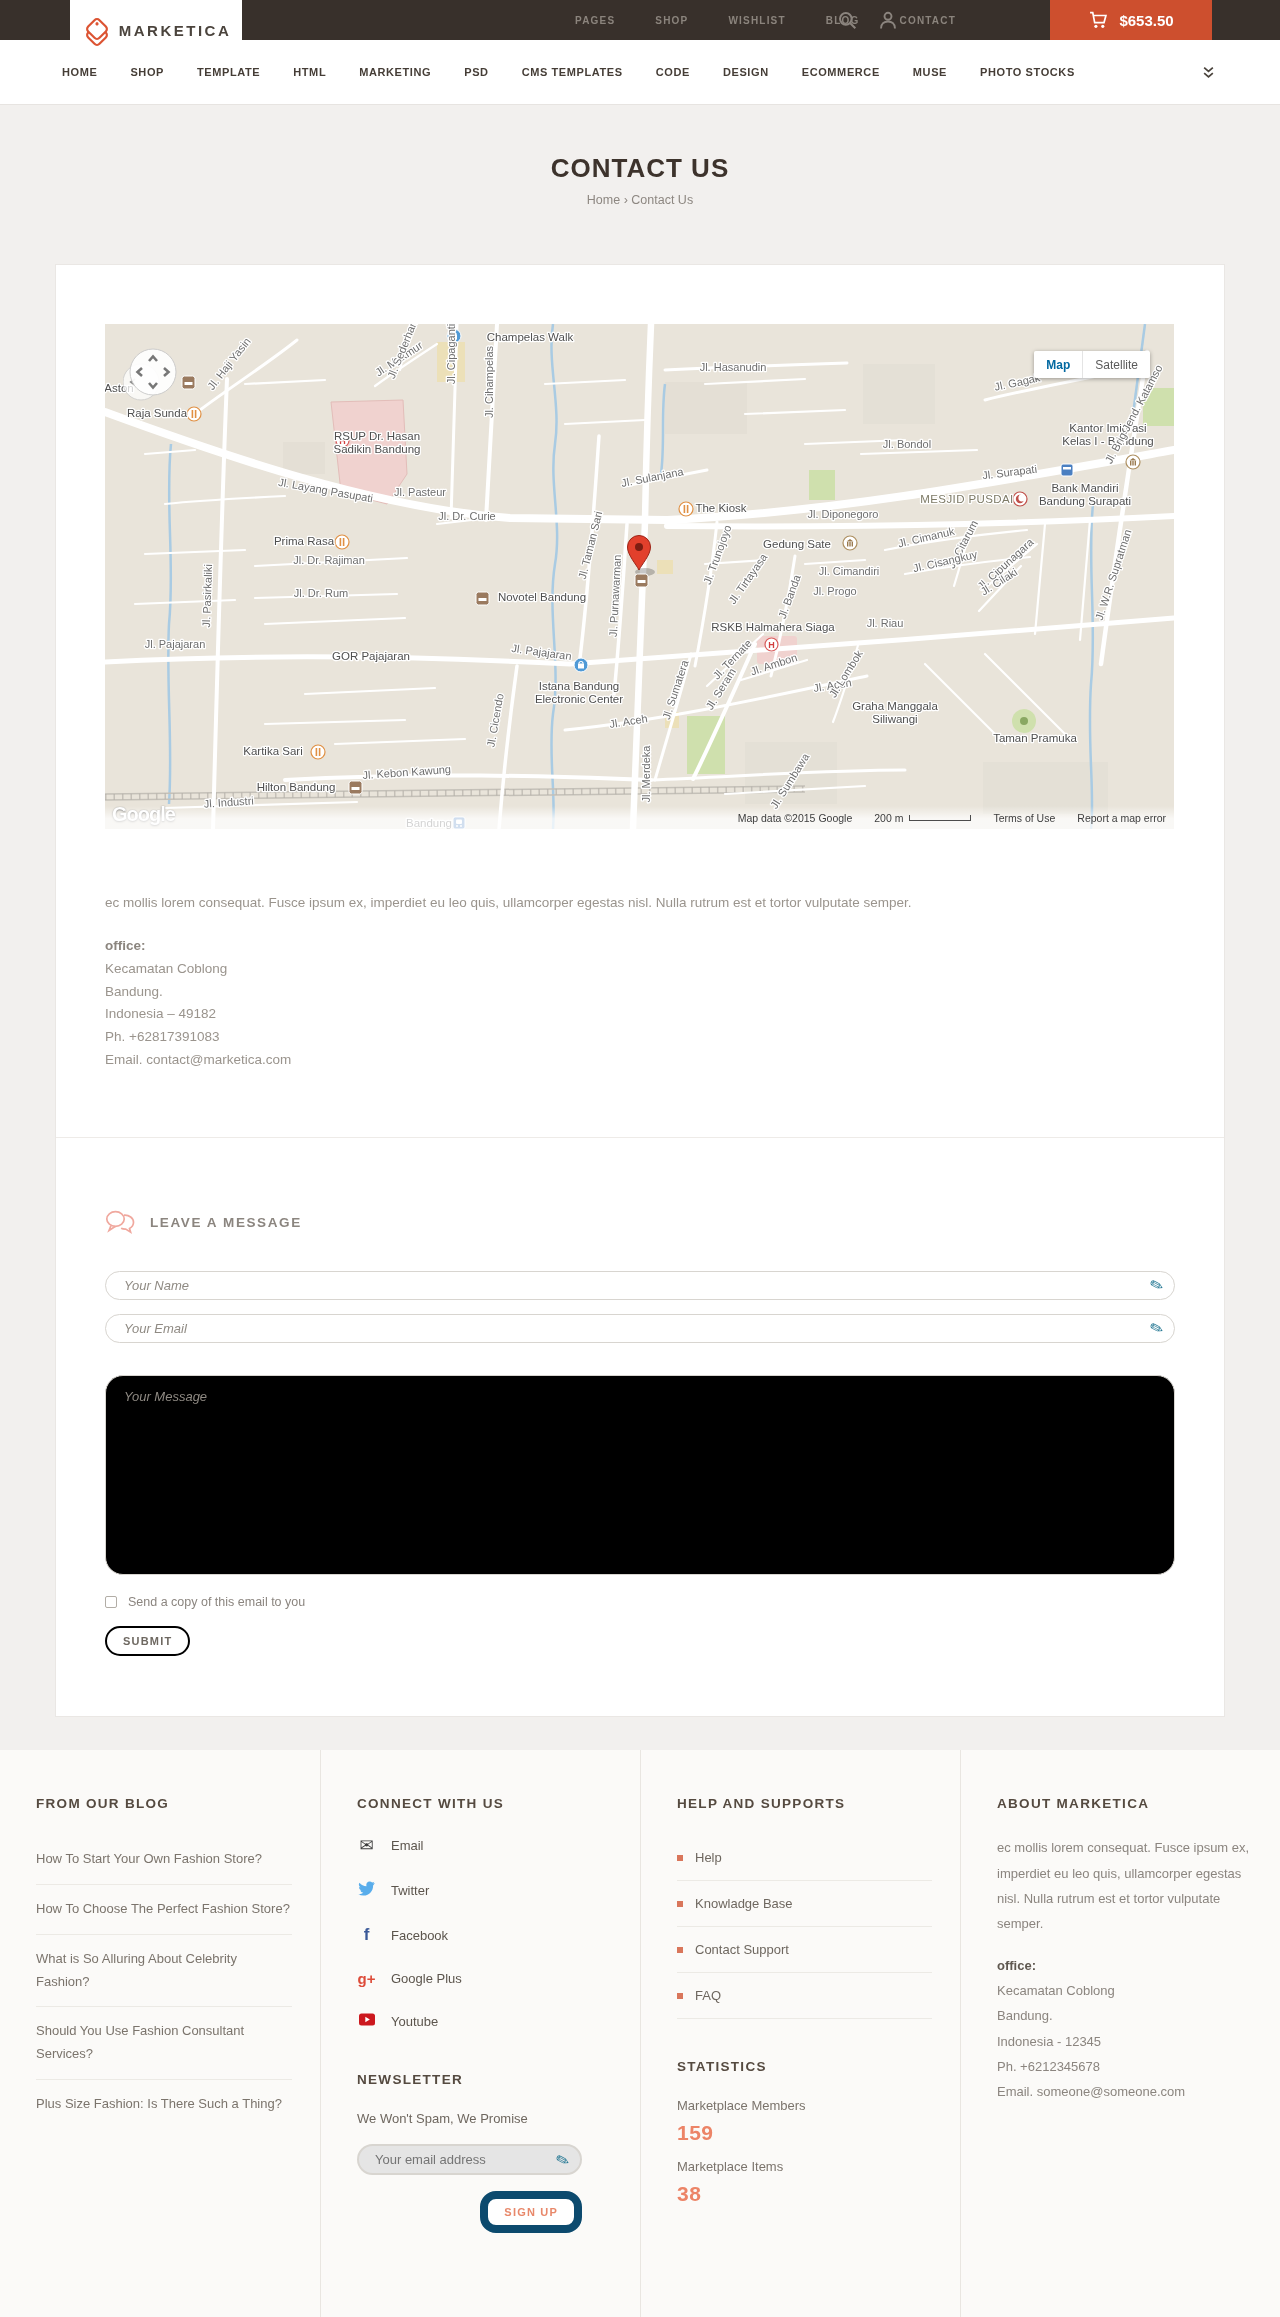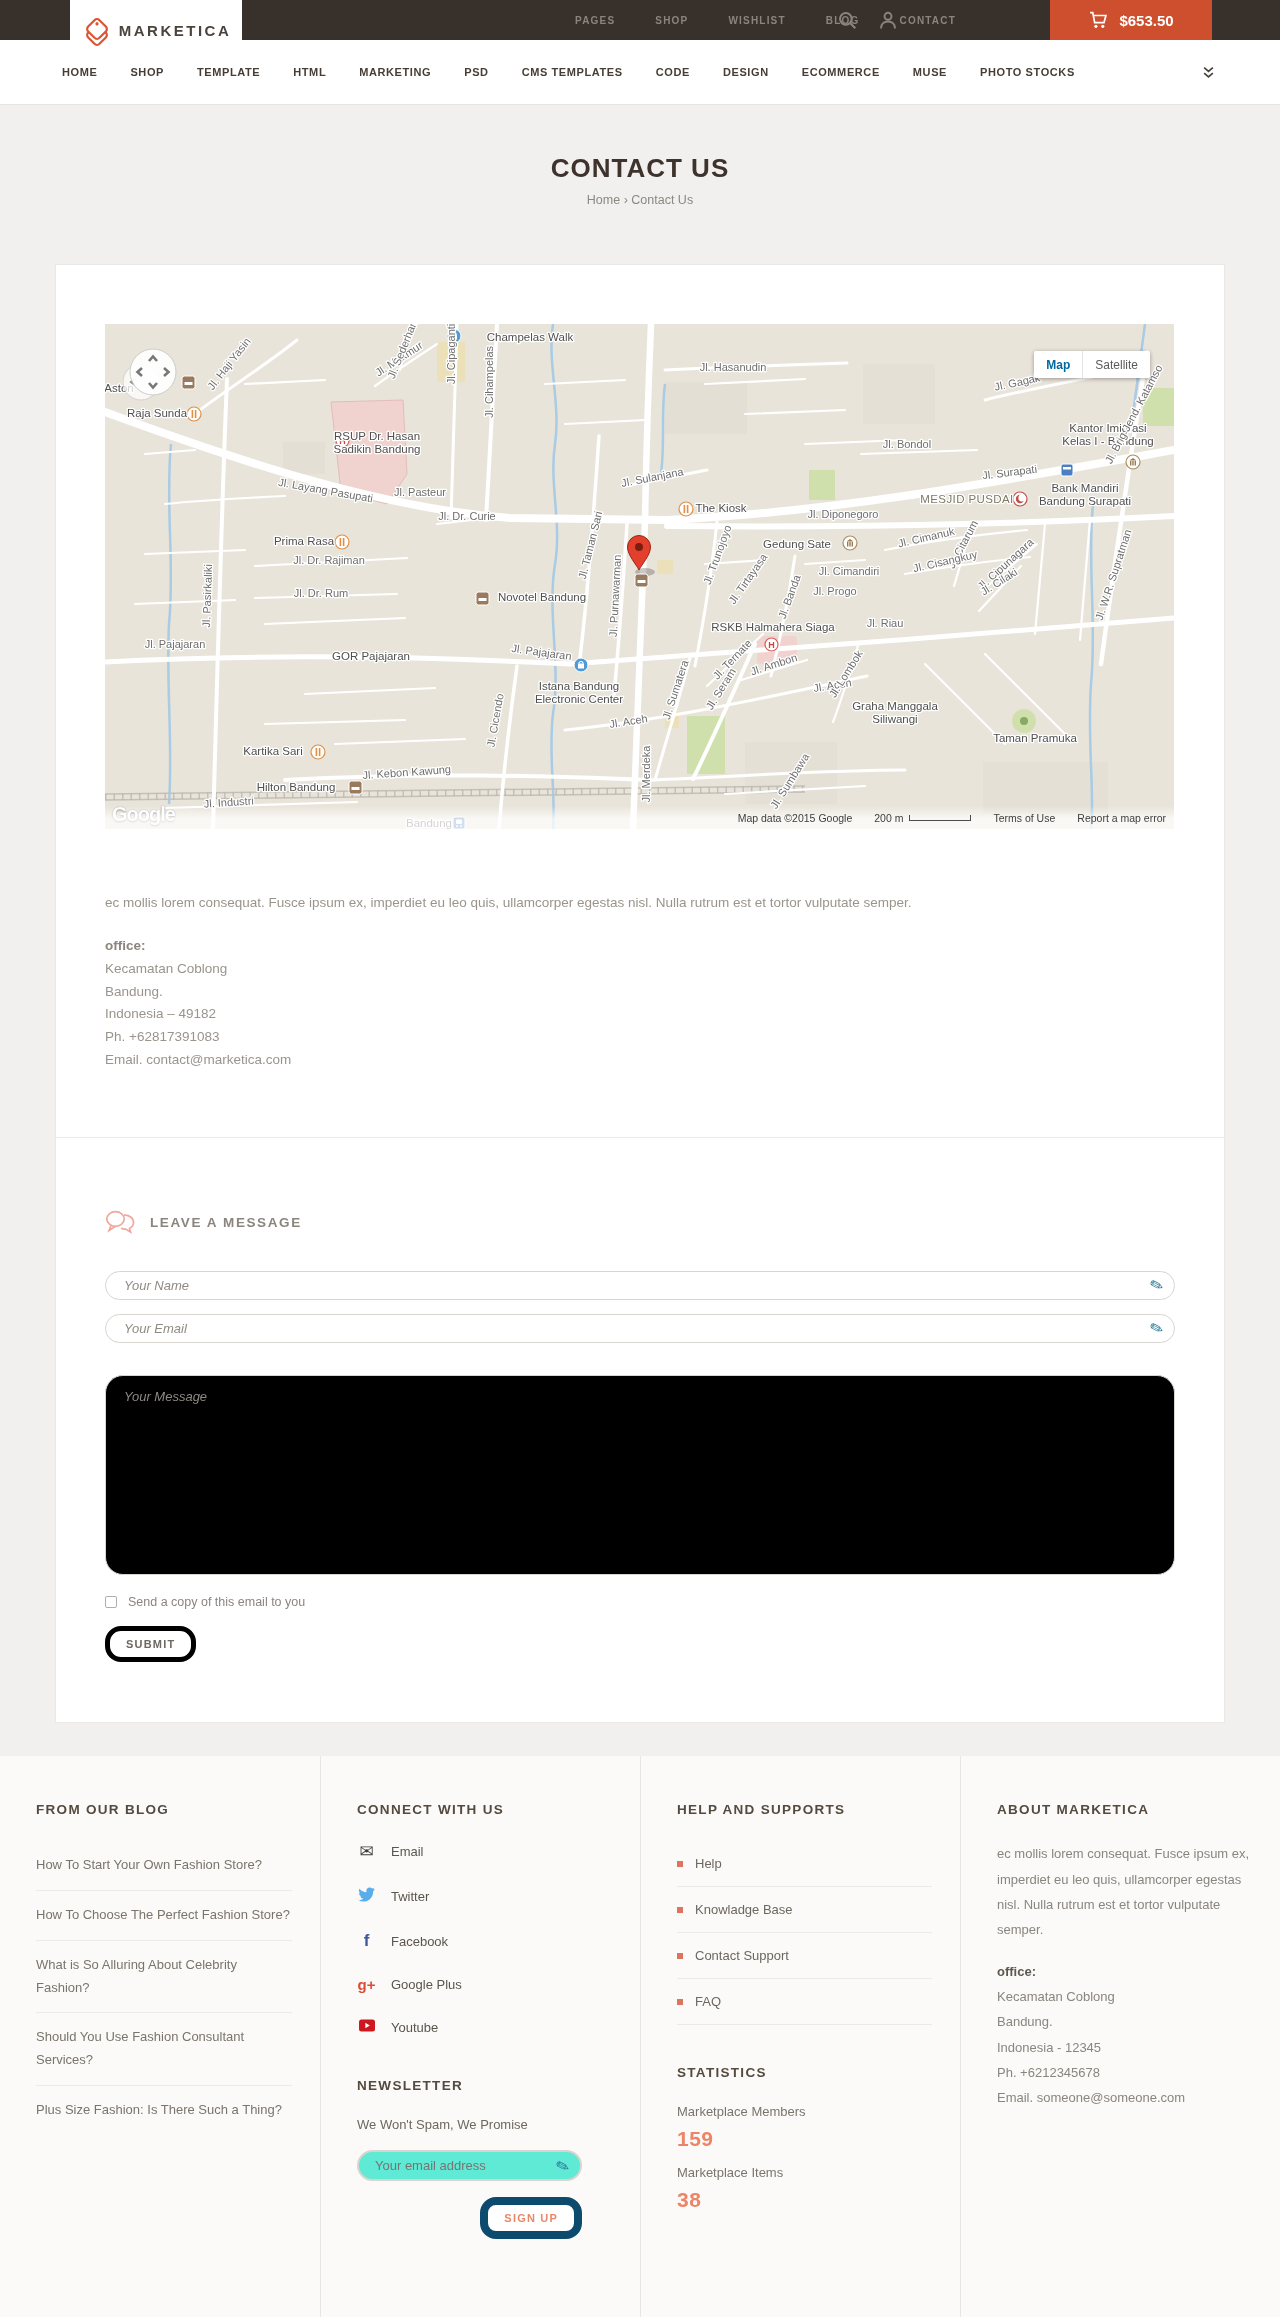--- a/index.html
+++ b/index.html
@@ -48,41 +48,41 @@
   .lm-head{display:flex;align-items:center;gap:15px;color:#8b857f;font-weight:bold;font-size:13.5px;letter-spacing:1.6px}
   .field{position:relative;height:29px;border:1px solid #d8d5d0;border-radius:15px;background:#fff}
   .f1{margin-top:36px}.f2{margin-top:14px}
   .field input{width:100%;height:100%;border:none;outline:none;background:transparent;padding:0 36px 0 18px;font-size:13px;font-family:"Liberation Sans",sans-serif;color:#6b655f}
   .field input::placeholder,.msg textarea::placeholder{font-style:italic;color:#8f8a83;opacity:1}
   .pencil{position:absolute;right:11px;top:4px;color:#2a7b96;font-size:16px;transform:rotate(-18deg);pointer-events:none}
   .msg{position:relative;margin-top:32px;height:200px;border:1px solid #d8d5d0;border-radius:18px;background:#000000}
   .msg textarea{width:100%;height:100%;border:none;outline:none;background:transparent;resize:none;padding:13px 18px;font-size:13px;font-family:"Liberation Sans",sans-serif;color:#6b655f}
   .copy-row{margin-top:20px;display:flex;align-items:center;gap:11px;color:#8b857f;font-size:12.5px}
   .copy-row input{appearance:none;-webkit-appearance:none;width:12px;height:12px;border:1px solid #b2ada6;border-radius:2px;background:#fff;cursor:pointer}
-  .submit{margin-top:17px;display:inline-block;border:5px solid #000000;border-radius:16px;padding:7px 16px;font-size:11px;font-weight:bold;letter-spacing:1.2px;color:#6e6861;background:#fff;cursor:pointer;font-family:"Liberation Sans",sans-serif}
+  .submit{margin-top:17px;display:inline-block;border:2px solid #000000;border-radius:16px;padding:7px 16px;font-size:11px;font-weight:bold;letter-spacing:1.2px;color:#6e6861;background:#fff;cursor:pointer;font-family:"Liberation Sans",sans-serif}
   
   footer{background:#fbfaf8}
   .fwrap{display:flex;width:1280px}
   .fcol{width:25%;min-height:587px;padding:46px 28px 40px 36px}
   .fcol+.fcol{border-left:1px solid #e9e6e1}
   .fhead{font-size:13.5px;font-weight:bold;letter-spacing:1.3px;color:#554a40;margin-bottom:24px}
   .blog-list div{padding:13px 0;font-size:13px;color:#7b746c;line-height:1.75;border-bottom:1px solid #eceae5;cursor:pointer}
   .blog-list div:last-child{border-bottom:none}
   .soc{list-style:none;margin-top:6px}
   .soc li{display:flex;align-items:center;gap:15px;margin-bottom:25px;cursor:pointer}
   .soc .lbl{font-size:13px;color:#5c554d}
   .soc .ic{width:19px;text-align:center}
   .help-list div{display:flex;align-items:center;gap:12px;padding:15px 0;font-size:13px;color:#6e675f;border-bottom:1px solid #eceae5;cursor:pointer}
   .bullet{width:6px;height:6px;background:#d9765b}
   .stat-head{margin-top:40px}
   .stat-lbl{font-size:13px;color:#7b746c;margin-top:14px}
   .stat-val{font-size:21px;font-weight:bold;color:#ec8467;margin-top:8px;letter-spacing:.5px}
   .nl{margin-top:42px;width:225px}
   .nl-tag{font-size:13px;color:#6e675f;margin-bottom:18px}
-  .nl-field{position:relative;width:225px;height:31px;border:2px solid #d8d5d0;border-radius:17px;background:#5eead4}
+  .nl-field{position:relative;width:225px;height:31px;border:2px solid #d8d5d0;border-radius:17px;background:#e5e5e5}
   .nl-field input{width:100%;height:100%;border:none;outline:none;background:transparent;padding:0 34px 0 16px;font-size:13px;font-family:"Liberation Sans",sans-serif;color:#6b655f}
   .nl-field .pencil{top:5px}
   .nl-btn{float:right;margin-top:16px;border:8px solid #0c4a6e;border-radius:16px;background:#fff;padding:7px 16px;font-size:11px;font-weight:bold;letter-spacing:1.2px;color:#e8886a;cursor:pointer;font-family:"Liberation Sans",sans-serif}
   .about-txt{font-size:13px;color:#8b857f;line-height:1.95}
   .about-office{margin-top:16px;font-size:13px;color:#8b857f;line-height:1.95}
   .about-office b{color:#5f5850}
 </style>
 </head>
 <body>
 

